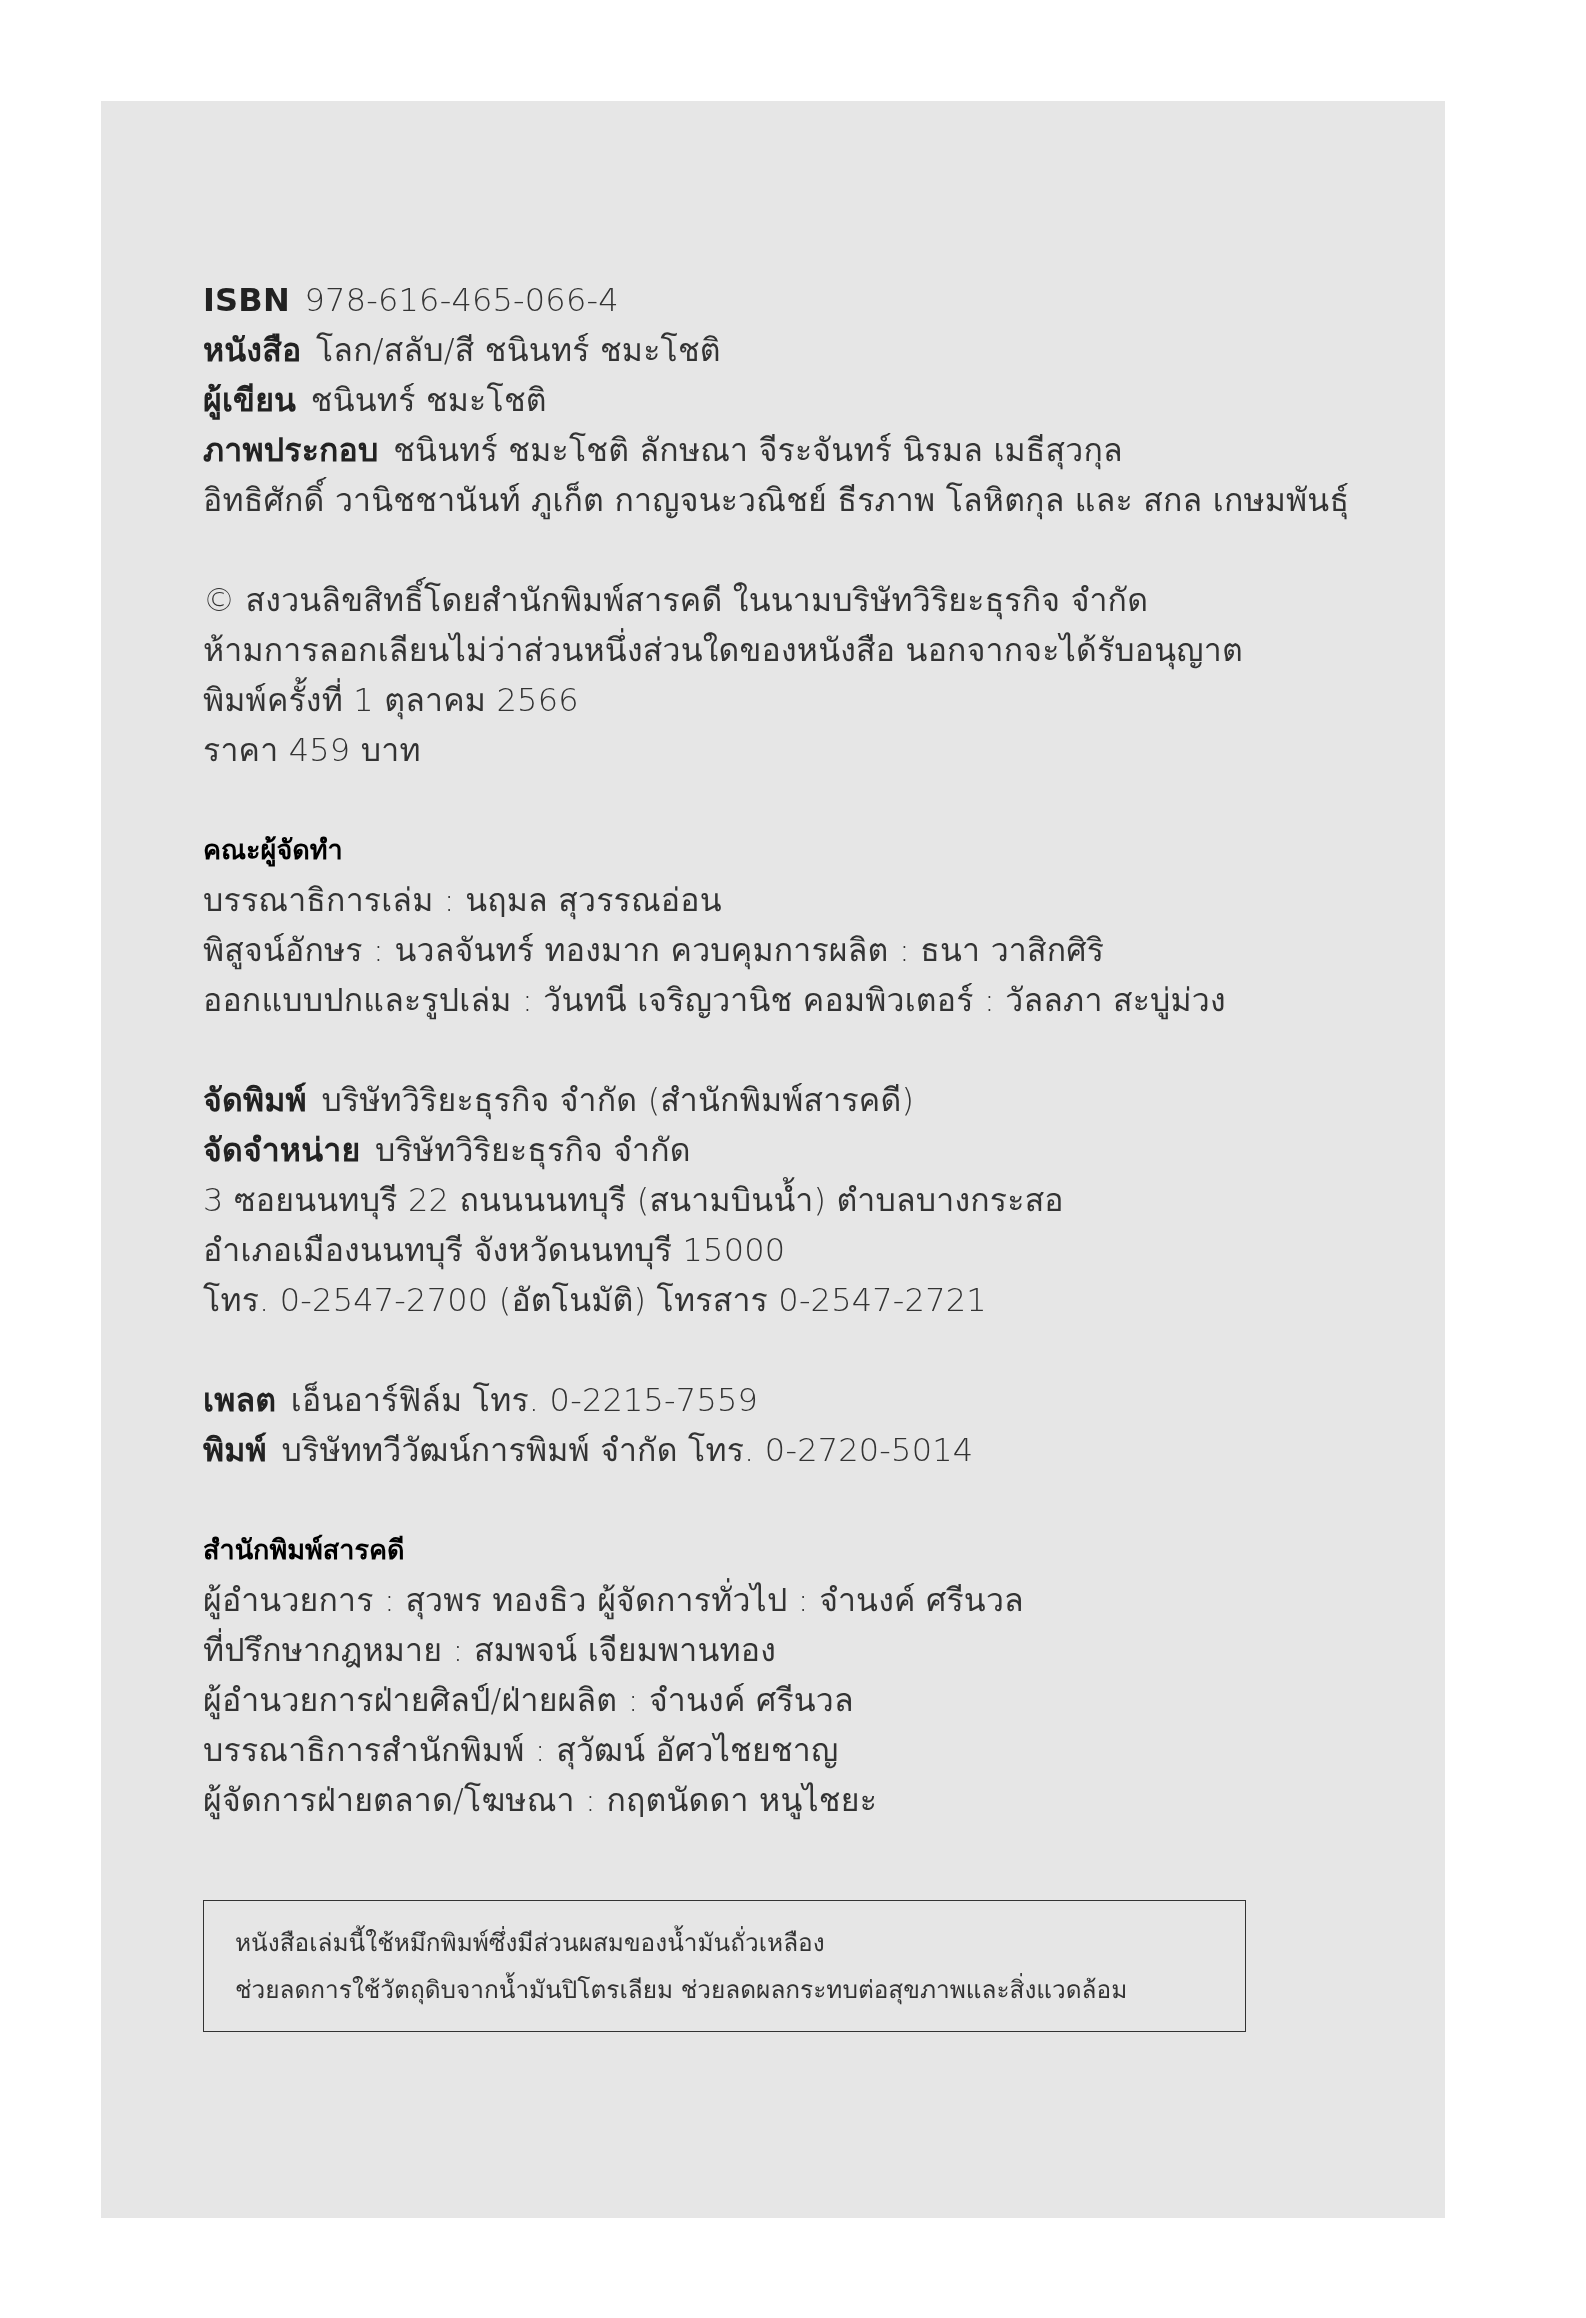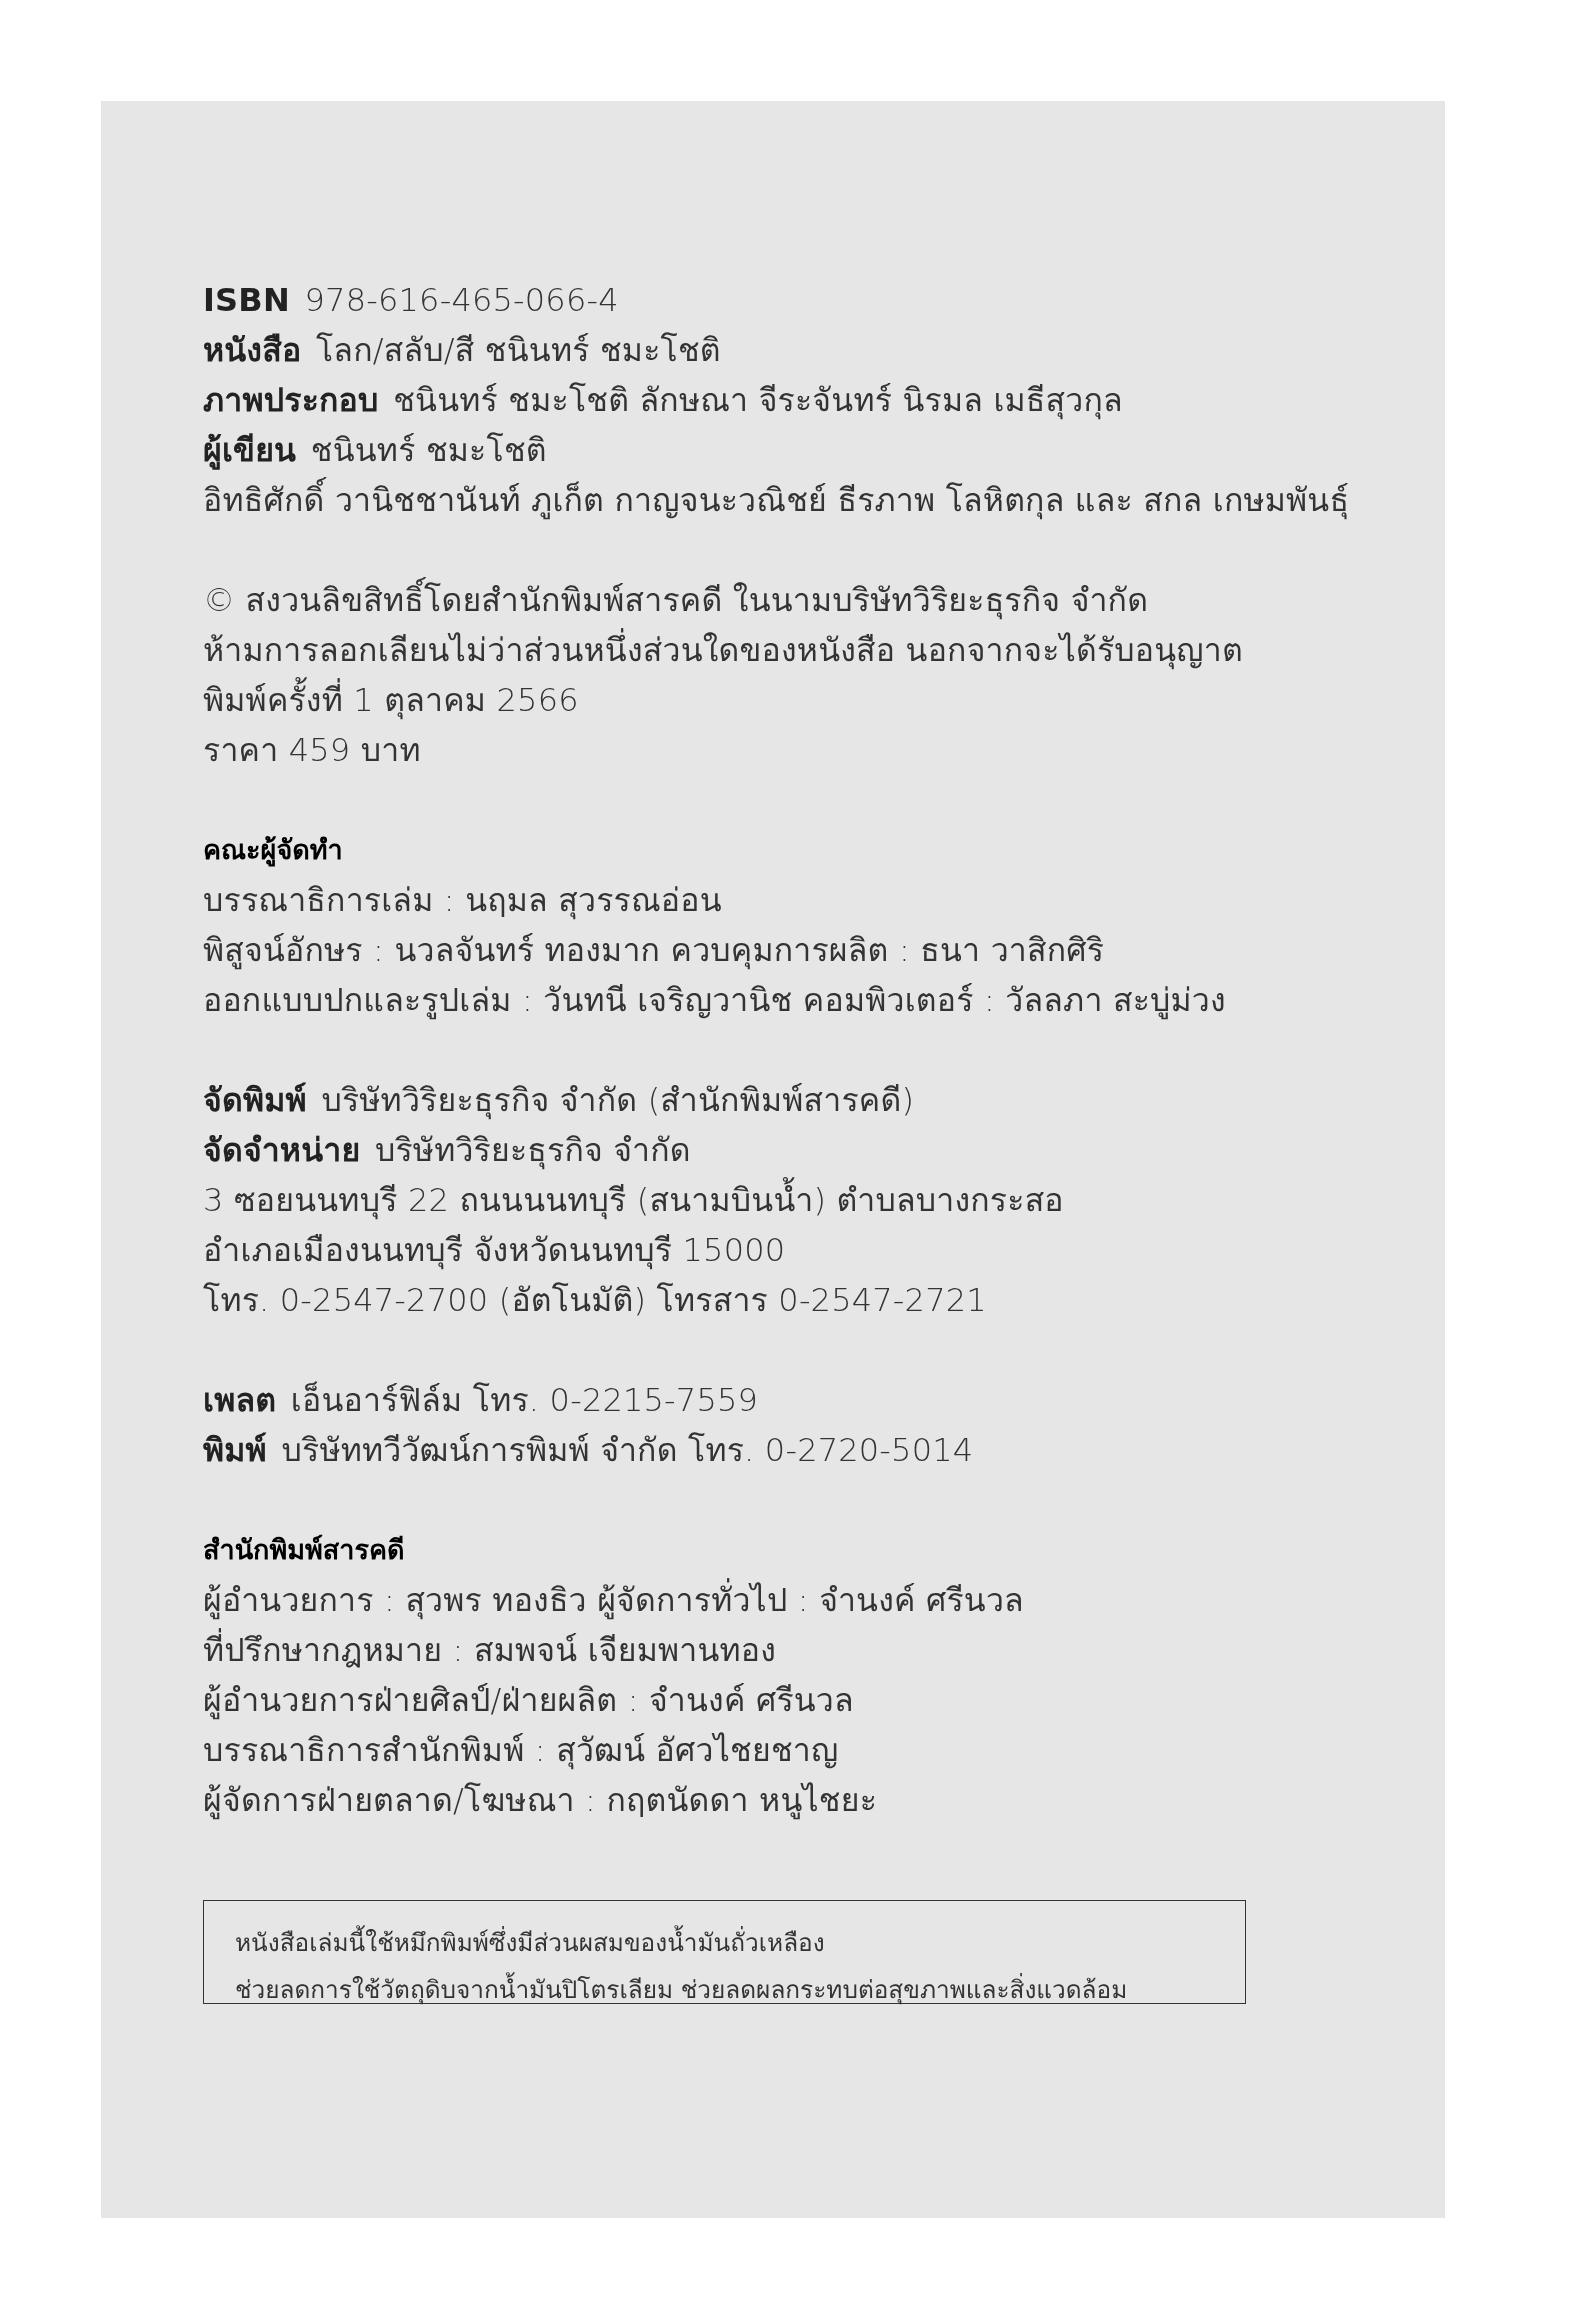--- a/index.html
+++ b/index.html
@@ -51,21 +51,21 @@
       white-space: nowrap;
     }
     .gap {
       height: 50px;
     }
     .notice-box {
       position: absolute;
       left: 203px;
       top: 1900px;
       width: 1043px;
-      height: 104px;
+      height: 132px;
       border: 1.6px solid #333333;
       box-sizing: border-box;
       padding: 18px 16px 0 31px;
     }
     .notice-line {
       font-size: 24.4px;
       line-height: 47px;
       white-space: nowrap;
       font-weight: 300;
     }
@@ -77,24 +77,24 @@
 
 <div class="content">
 
   <div class="line">
     <span class="label">ISBN</span><span>978-616-465-066-4</span>
   </div>
   <div class="line">
     <span class="label">หนังสือ</span><span>โลก/สลับ/สี ชนินทร์ ชมะโชติ</span>
   </div>
   <div class="line">
-    <span class="label">ภาพประกอบ</span><span>ชนินทร์ ชมะโชติ  ลักษณา จีระจันทร์  นิรมล เมธีสุวกุล</span>
+    <span class="label">ผู้เขียน</span><span>ชนินทร์ ชมะโชติ</span>
   </div>
   <div class="line">
-    <span class="label">ผู้เขียน</span><span>ชนินทร์ ชมะโชติ</span>
+    <span class="label">ภาพประกอบ</span><span>ชนินทร์ ชมะโชติ  ลักษณา จีระจันทร์  นิรมล เมธีสุวกุล</span>
   </div>
   <div class="line">
     <span>อิทธิศักดิ์ วานิชชานันท์  ภูเก็ต กาญจนะวณิชย์  ธีรภาพ โลหิตกุล และ สกล เกษมพันธุ์</span>
   </div>
 
   <div class="gap"></div>
 
   <div class="line">© สงวนลิขสิทธิ์โดยสำนักพิมพ์สารคดี ในนามบริษัทวิริยะธุรกิจ จำกัด</div>
   <div class="line">ห้ามการลอกเลียนไม่ว่าส่วนหนึ่งส่วนใดของหนังสือ นอกจากจะได้รับอนุญาต</div>
   <div class="line">พิมพ์ครั้งที่ 1 ตุลาคม 2566</div>

